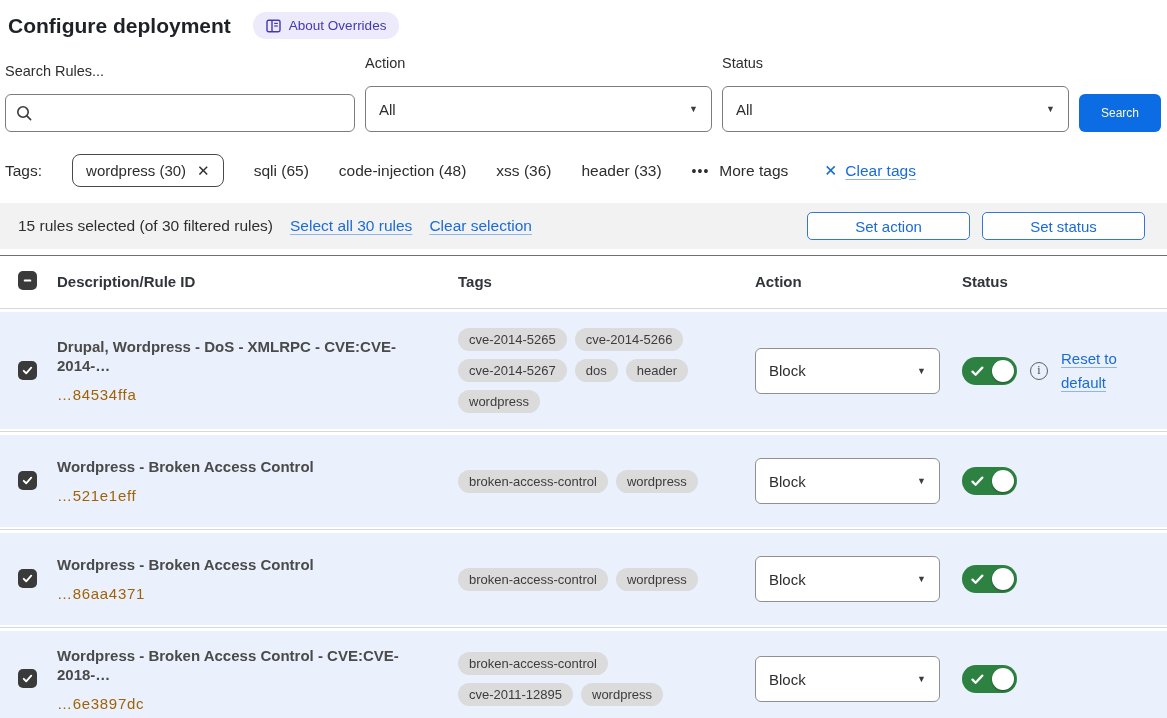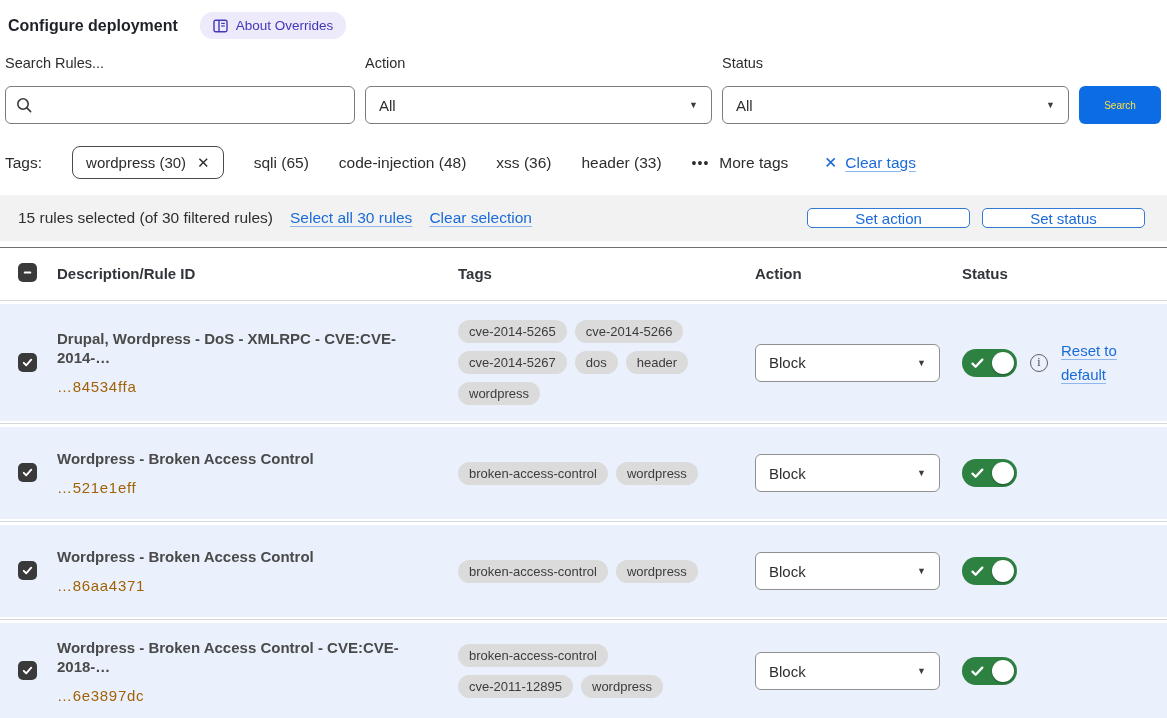--- a/index.html
+++ b/index.html
@@ -5,45 +5,45 @@
   * { box-sizing: border-box; }
   html,body { margin:0; padding:0; background:#fff; }
   body {
     width:1167px; height:718px; overflow:hidden;
     font-family:"Liberation Sans", sans-serif; color:#333;
   }
   .page { width:1167px; height:718px; position:relative; }
 
   
   .top { display:flex; align-items:center; gap:22px; padding:12px 6px 0 8px; }
-  .page-title { font-size:16px; font-weight:700; color:#1e2228; margin:0; }
+  .page-title { font-size:21px; font-weight:700; color:#1e2228; margin:0; }
   .badge {
     background:#eceafb; color:#4238b8; font-size:13.5px;
     padding:6px 13px; border-radius:13px; display:inline-flex; align-items:center; gap:8px;
   }
 
   
   .filters { display:flex; align-items:flex-end; gap:10px; padding:16px 6px 0 5px; }
   .fgroup { display:flex; flex-direction:column; gap:15px; }
   .flabel { font-size:14.5px; color:#2d2d2d; }
   .search-box {
     width:350px; height:38px; border:1px solid #7c7c7c; border-radius:6px;
     display:flex; align-items:center; gap:8px; padding:0 10px; background:#fff;
   }
   .search-box input { border:none; outline:none; flex:1; font-size:15px; font-family:inherit; background:transparent; }
   .select-box {
-    height:38px; border:1px solid #7c7c7c; border-radius:6px; background:#fff;
+    height:46px; border:1px solid #7c7c7c; border-radius:6px; background:#fff;
     display:flex; align-items:center; justify-content:space-between;
     padding:12px 13px; font-size:15px; color:#2d2d2d; cursor:pointer;
   }
   .select-box.filter { width:347px; }
   .caret { font-size:9px; color:#3c3c3c; }
   .search-btn {
-    width:84px; height:38px; background:#0b6ce4; color:#fde047; border:none; border-radius:6px;
-    font-size:10px; font-family:inherit; cursor:pointer;
+    width:84px; height:38px; background:#0b6ce4; color:#fef9c3; border:none; border-radius:6px;
+    font-size:12px; font-family:inherit; cursor:pointer;
   }
 
   
   .tags-bar { display:flex; align-items:center; gap:30px; padding:22px 6px 0 5px; font-size:15.5px; color:#2d2d2d; }
   .chip {
     border:1.6px solid #4a4a4a; border-radius:8px; padding:7px 13px;
     display:inline-flex; align-items:center; gap:11px; font-size:15px; color:#2d2d2d; cursor:pointer;
   }
   .chip-x { font-size:15px; line-height:1; }
   .plain-tag { cursor:pointer; }
@@ -54,21 +54,21 @@
 
   
   .selection-bar {
     margin-top:16px; height:46px; background:#f2f2f2;
     display:flex; align-items:center; gap:17px; padding:0 22px 0 18px;
     font-size:15.5px; color:#2f2f2f;
   }
   .sel-link { color:#1a6bd8; text-decoration:underline; text-underline-offset:3px; text-decoration-color:#8fb6e8; cursor:pointer; }
   .sel-buttons { margin-left:auto; display:flex; gap:12px; }
   .outline-btn {
-    width:163px; height:20px; background:#fff; border:1px solid #3278d4; color:#1a6bd8;
+    width:163px; height:28px; background:#fff; border:1px solid #3278d4; color:#1a6bd8;
     border-radius:5px; font-size:15px; font-family:inherit; cursor:pointer;
     display:flex; align-items:center; justify-content:center;
   }
 
   
   .rules-table { margin-top:6px; border-top:1px solid #6f6f6f; }
   .thead { display:flex; align-items:center; height:50px; background:#fff; }
   .cell { flex:none; }
   .cell-check { width:57px; padding-left:18px; }
   .cell-desc { width:398px; padding-right:14px; }

